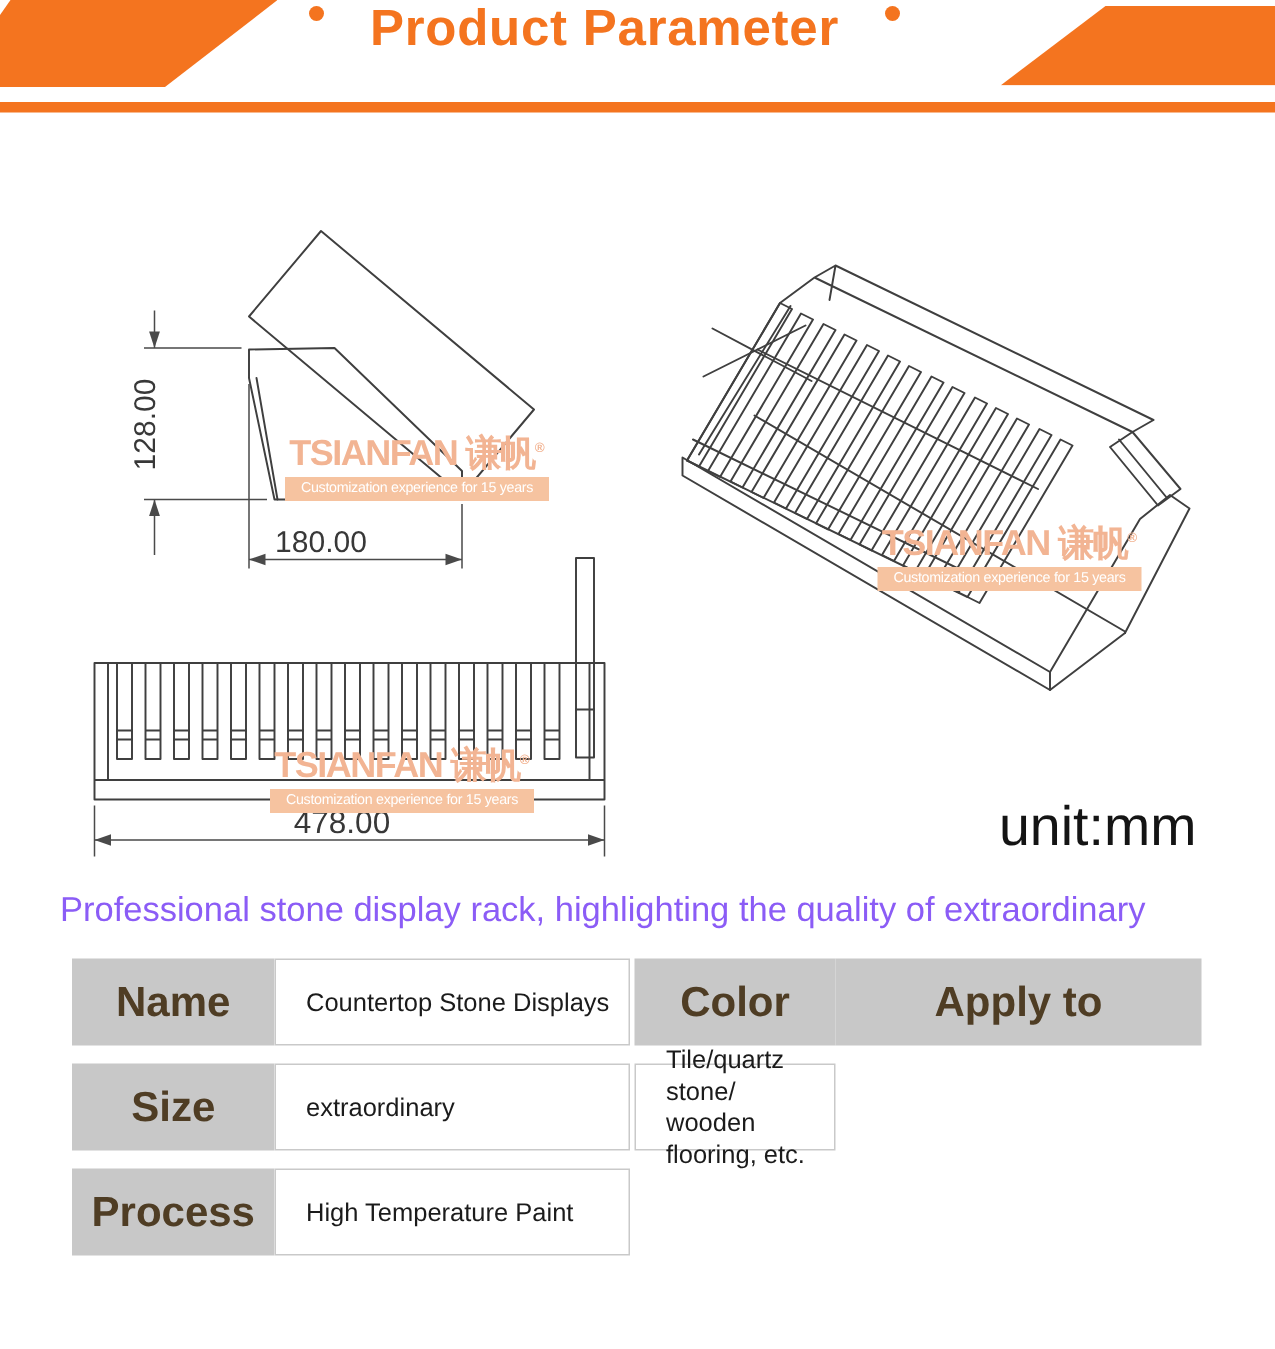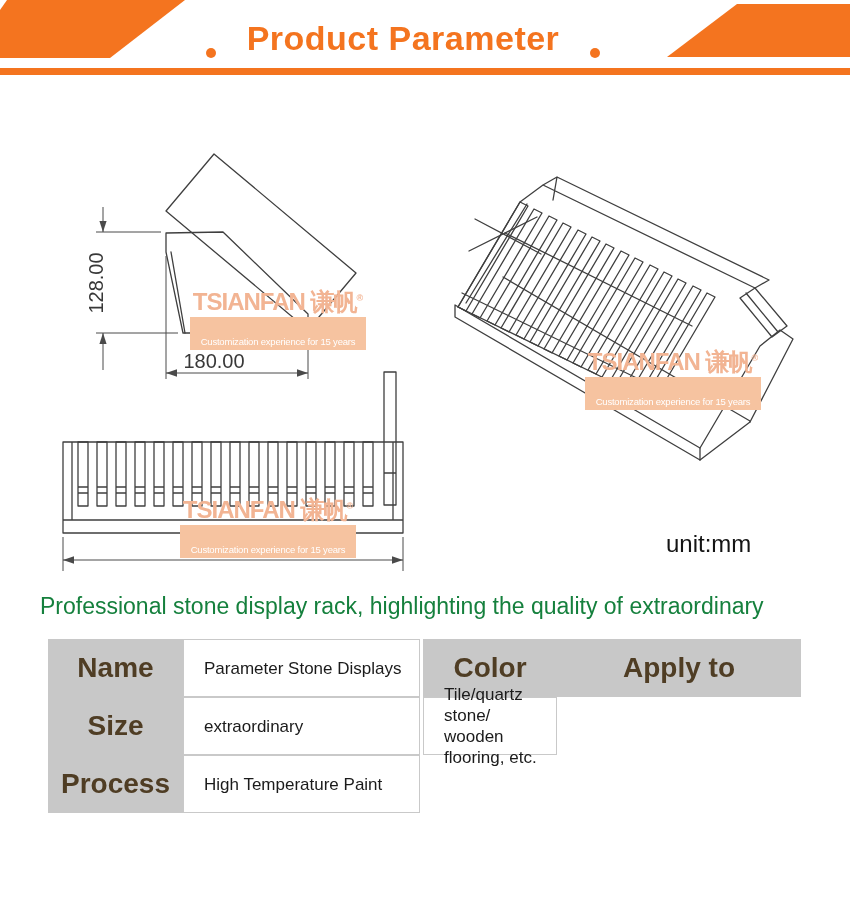--- a/index.html
+++ b/index.html
@@ -5,45 +5,45 @@
   * { margin:0; padding:0; box-sizing:border-box; }
   body { background:#fff; font-family:"Liberation Sans", sans-serif; }
   #page { position:relative; width:850px; height:899px; background:#ffffff; overflow:hidden; margin:0 auto; }
 
   
   .hdr-left-shape { position:absolute; left:0; top:0; width:185px; height:58px; background:#F4741F;
     clip-path:polygon(7px 0, 100% 0, 110px 100%, 0 100%, 0 10px); }
   .hdr-right-shape { position:absolute; left:667px; top:4px; width:183px; height:53px; background:#F4741F;
     clip-path:polygon(70px 0, 100% 0, 100% 100%, 0 100%); }
   .hdr-title-row { position:absolute; left:103px; top:0; width:600px; height:58px;
-    display:flex; align-items:flex-end; justify-content:center; gap:31px; }
+    display:flex; align-items:flex-start; justify-content:center; gap:31px; }
   .hdr-dot { width:10px; height:10px; border-radius:50%; background:#F4741F; margin-top:4px; }
   .hdr-title { font-size:34px; font-weight:bold; color:#F4741F; letter-spacing:0.5px; white-space:nowrap; }
   .hdr-bar { position:absolute; left:0; top:68px; width:850px; height:7px; background:#F4741F; }
 
   
   svg.artwork { position:absolute; left:0; top:0; }
   .ln { stroke:#3F3F3F; stroke-width:1.3; fill:none; stroke-linejoin:round; stroke-linecap:round; }
   .dim { stroke:#4a4a4a; stroke-width:1; fill:none; }
   .arr { fill:#4a4a4a; stroke:none; }
   .dimtxt { fill:#383838; font-family:"Liberation Sans", sans-serif; }
 
   
   .wm { position:absolute; width:176px; text-align:center; pointer-events:none;margin-top:45px; }
   .wm-brand { font-size:24px; font-weight:bold; color:#F2B493; letter-spacing:-1px; white-space:nowrap; line-height:26px; }
   .wm-reg { font-size:9px; color:#F2B493; vertical-align:super; letter-spacing:0; }
   .wm-banner { margin-top:2px; background:#F6C3A0; color:#ffffff; font-size:9.5px; letter-spacing:-0.2px;
-    padding:19px 2px 3px 2px; white-space:nowrap; line-height:11px; }
+    padding:2px 2px 3px 2px; white-space:nowrap; line-height:11px; }
 
   
-  .unit-label { position:absolute; left:666px; top:530px; font-size:24px; color:#141414; }
-  .tagline { position:absolute; left:40px; top:593px; width:790px; font-size:23px; color:#15803d; white-space:nowrap; }
+  .unit-label { position:absolute; left:666px; top:530px; font-size:37px; color:#141414; }
+  .tagline { position:absolute; left:40px; top:593px; width:790px; font-size:23px; color:#8b5cf6; white-space:nowrap; }
 
   
-  .spec-col { position:absolute; display:grid; grid-auto-rows:58px; }
+  .spec-col { position:absolute; display:grid; grid-auto-rows:58px; row-gap:12px; }
   #spec-left  { left:48px;  top:639px; grid-template-columns:135px 237px; }
   #spec-right { left:423px; top:639px; grid-template-columns:134px 244px; }
   .spec-label { background:#C8C8C8; color:#4F3D24; font-size:28px; font-weight:bold;
     display:flex; align-items:center; justify-content:center; }
   .spec-value { background:#ffffff; border:1px solid #C9C9C9; color:#1B1B1B; font-size:17px;
     display:flex; align-items:center; padding-left:20px; white-space:pre-line; line-height:21px; }
 </style>
 </head>
 <body>
 
@@ -168,21 +168,21 @@
     <div class="wm-brand"><span>TSIANFAN 谦帆</span><sup class="wm-reg">®</sup></div>
     <div class="wm-banner">Customization experience for 15 years</div>
   </div>
 
   <div class="unit-label">unit:mm</div>
 
   <div class="tagline">Professional stone display rack, highlighting the quality of extraordinary</div>
 
   <div id="spec-left" class="spec-col">
     <div class="spec-label">Name</div>
-    <div class="spec-value">Parameter Stone Displays</div>
+    <div class="spec-value">Countertop Stone Displays</div>
     <div class="spec-label">Size</div>
     <div class="spec-value">extraordinary</div>
     <div class="spec-label">Process</div>
     <div class="spec-value">High Temperature Paint</div>
   </div>
 
   <div id="spec-right" class="spec-col">
     <div class="spec-label">Color</div>
     <div class="spec-label">Apply to</div>
     <div class="spec-value">Tile/quartz stone/

